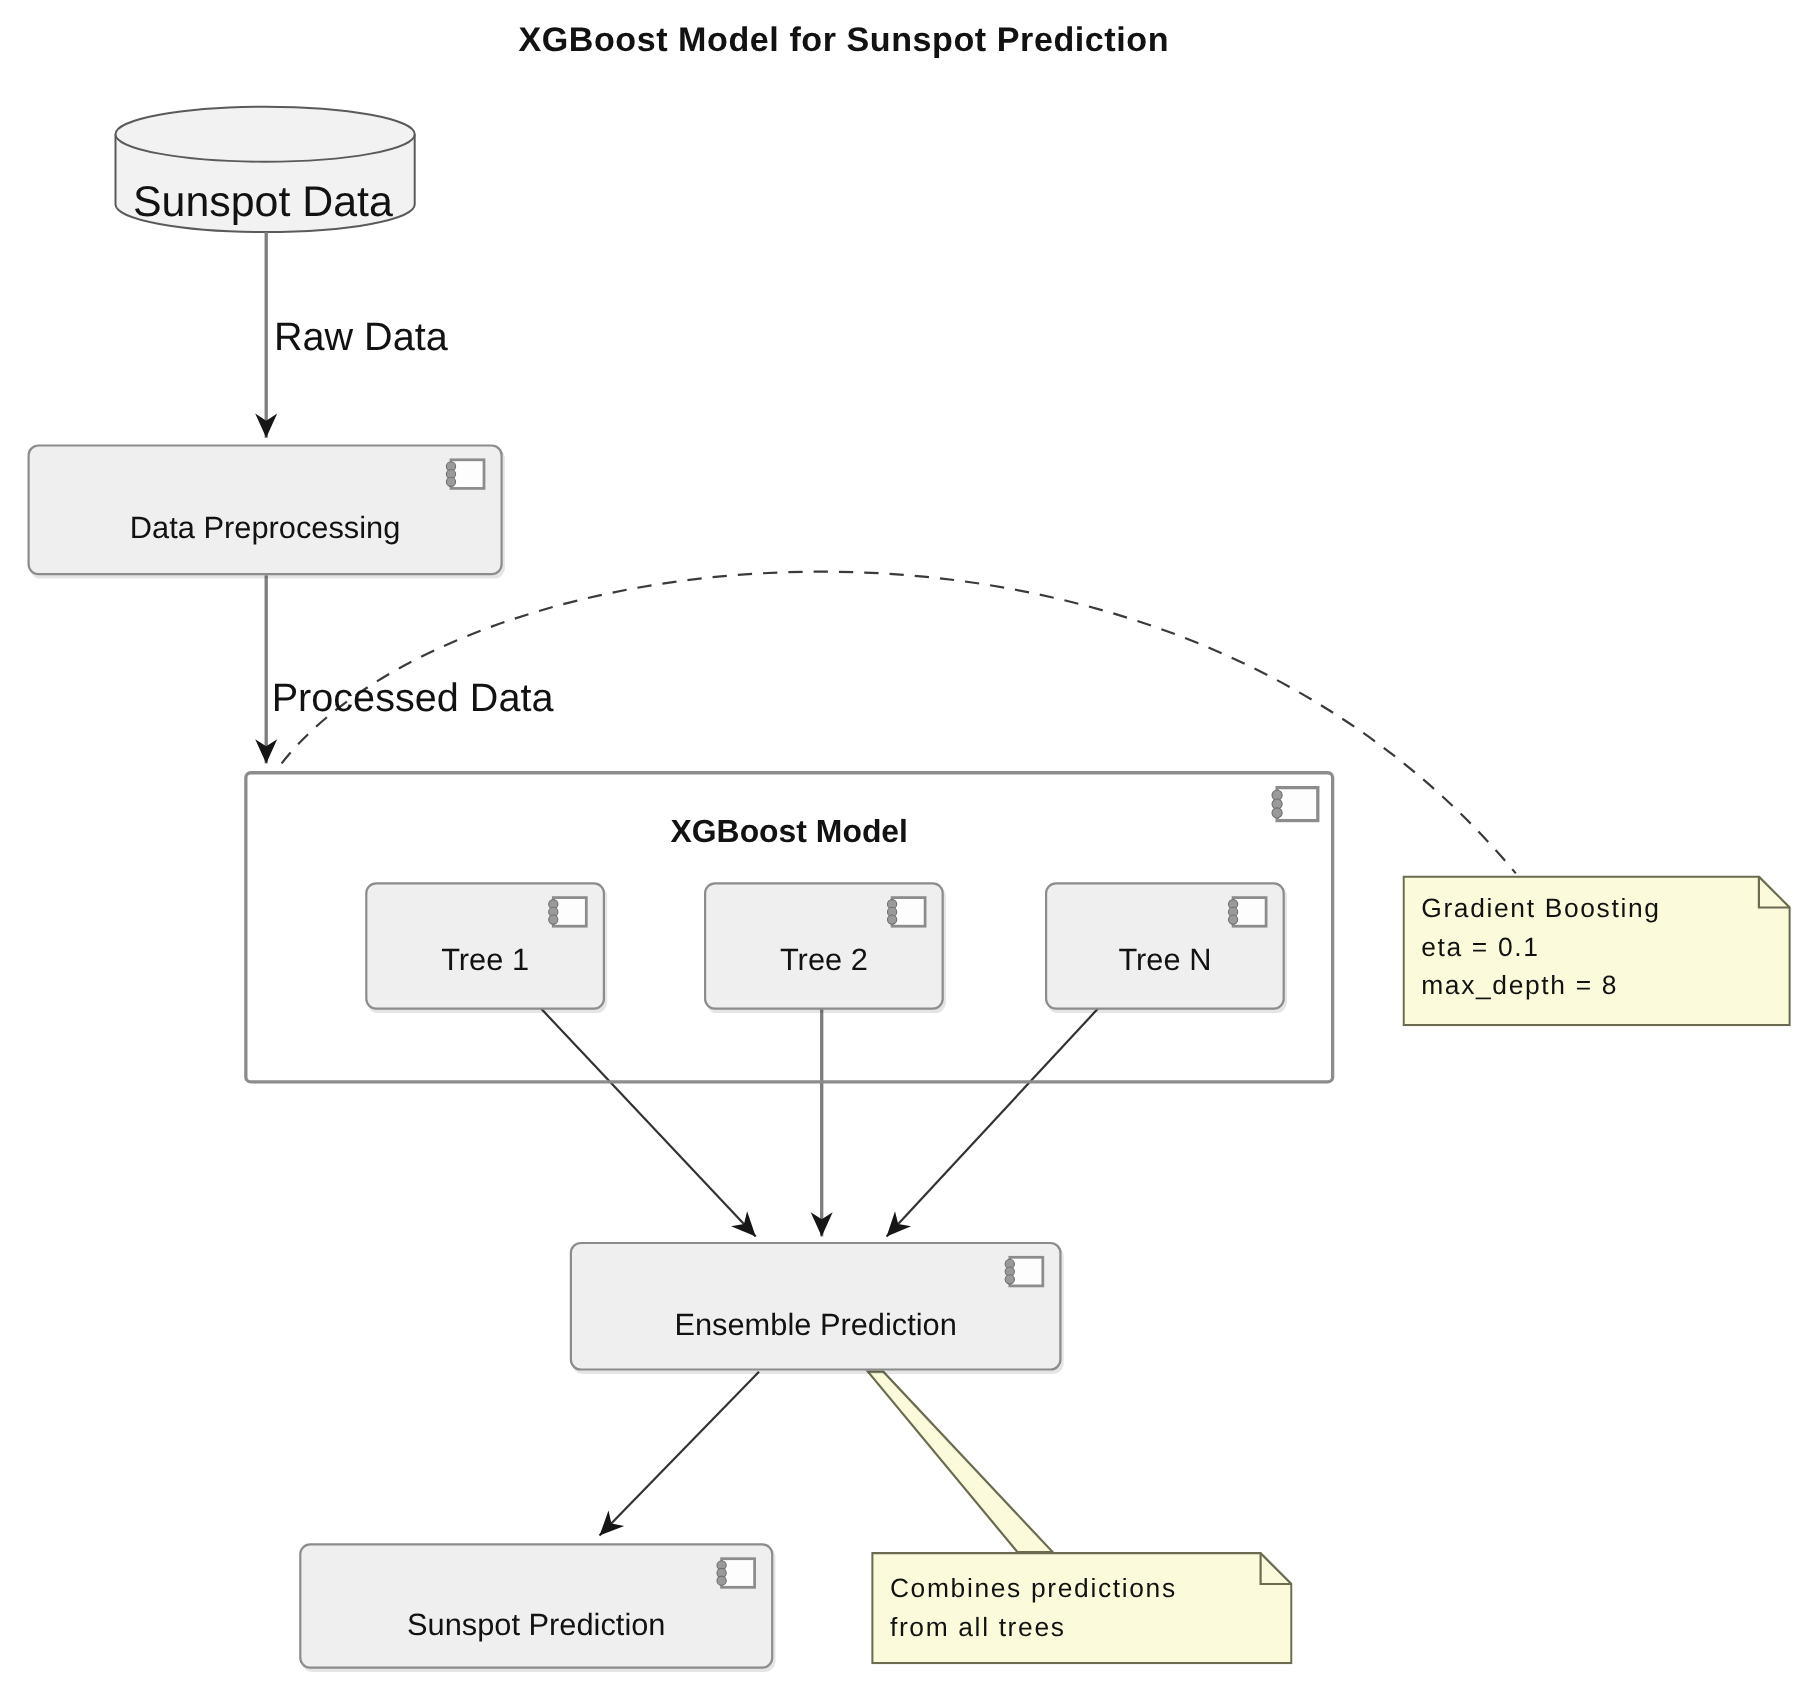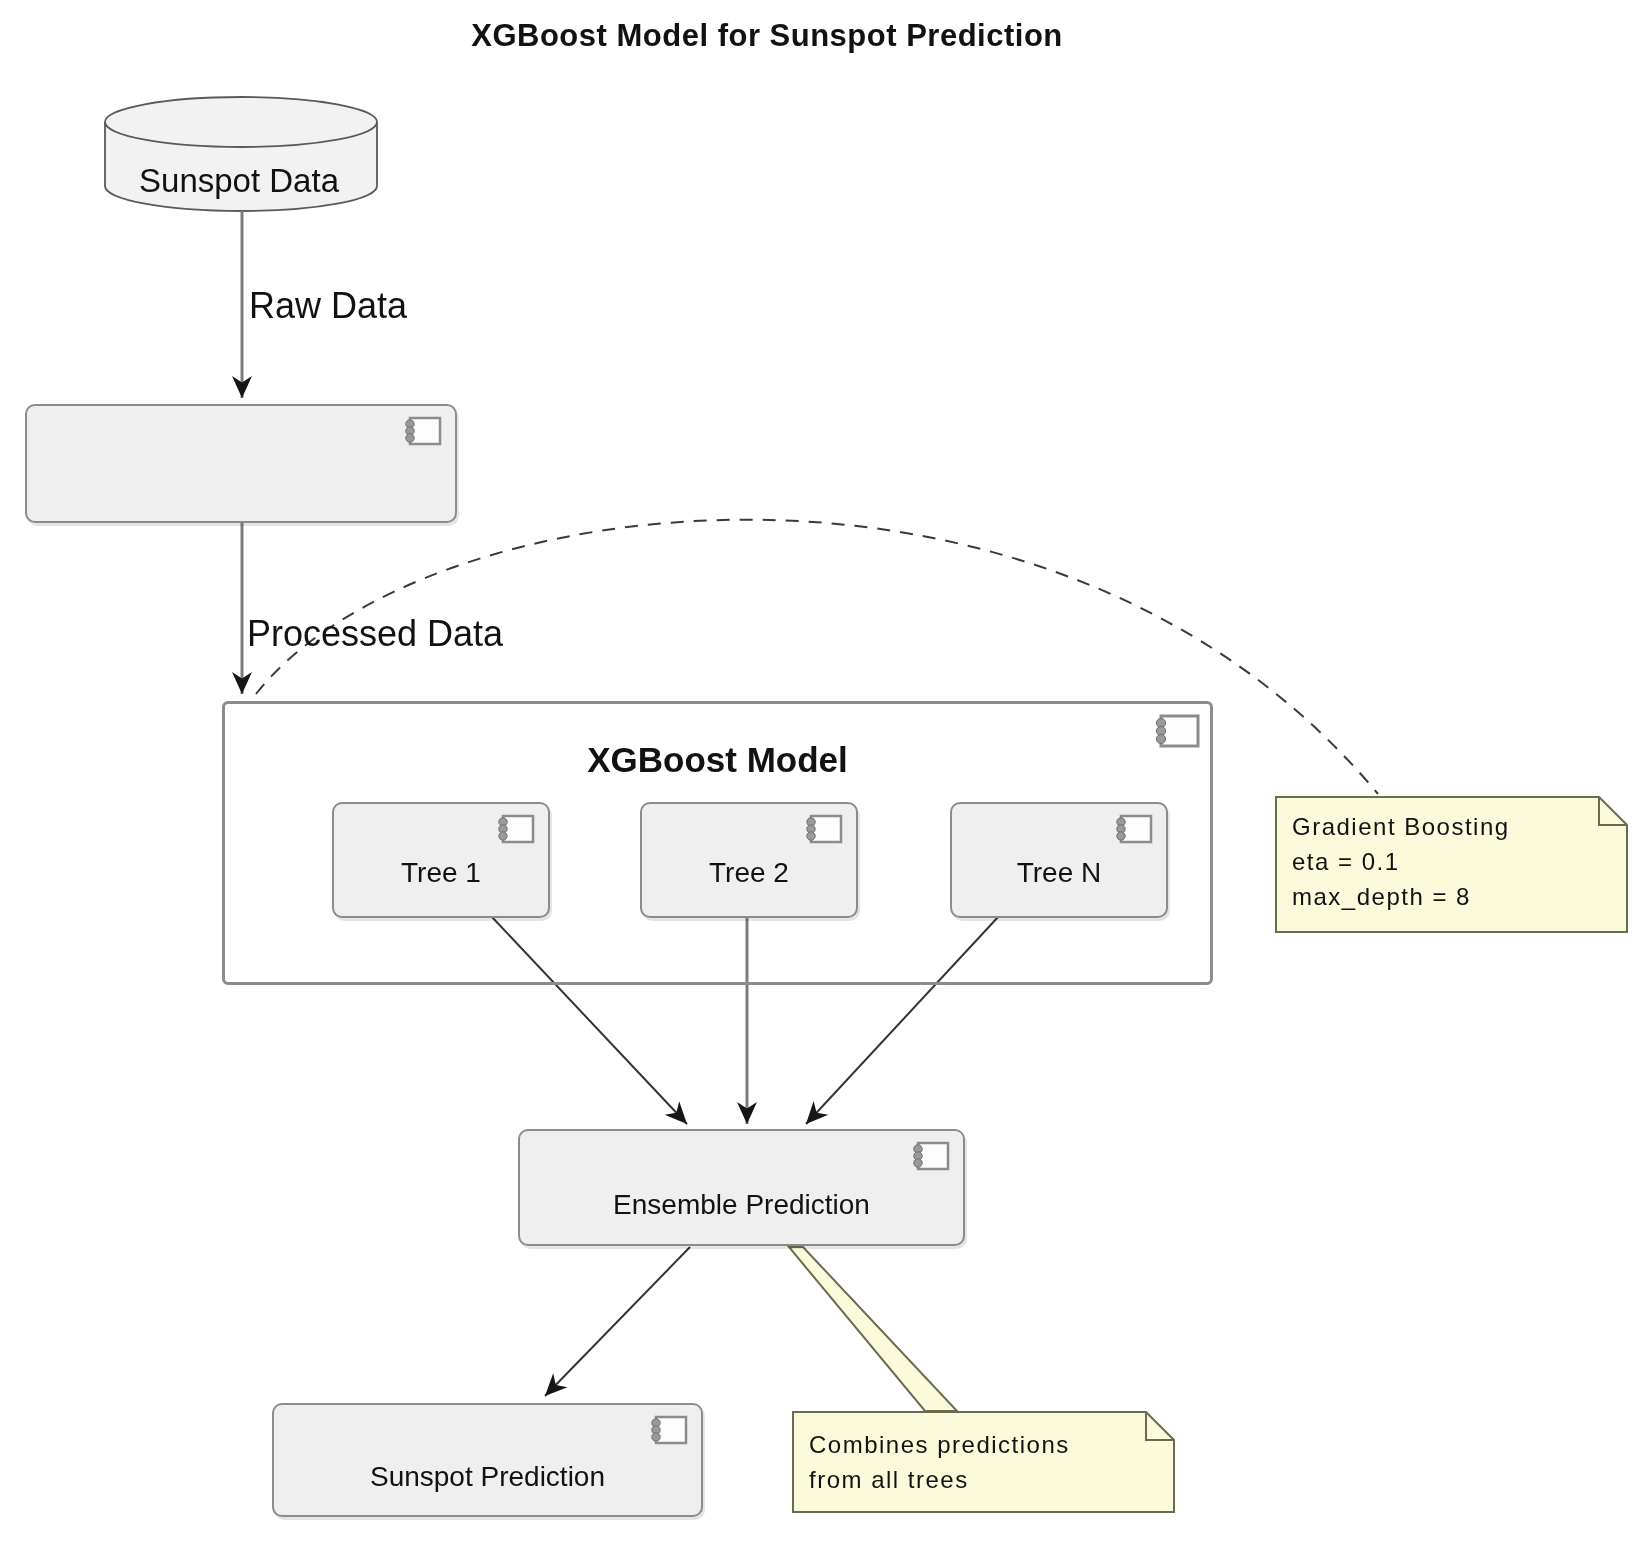--- a/index.html
+++ b/index.html
@@ -36,25 +36,25 @@
   .container-node{
     position:absolute;background:transparent;
     border:3px solid var(--node-border);border-radius:6px;
   }
   .node-label{
     position:absolute;left:0;right:0;text-align:center;
     font-size:28px;line-height:34px;white-space:nowrap;
   }
   .container-title{
     position:absolute;left:222px;top:740px;width:991px;text-align:center;
-    font-size:35px;font-weight:bold;
+    font-size:29px;font-weight:bold;
   }
   .cyl-label{
     position:absolute;left:105px;top:162px;width:268px;text-align:center;
-    font-size:33px;
+    font-size:39px;
   }
   .edge-label{
     position:absolute;font-size:36px;white-space:nowrap;
   }
   .comp-icon{position:absolute;top:10px;right:13px;}
   .note{position:absolute;}
   .note svg.note-shape{position:absolute;left:0;top:0;}
   .note-body{fill:var(--note-fill);stroke:var(--note-border);stroke-width:2;}
   .note-flap{fill:none;stroke:var(--note-border);stroke-width:2;}
   .note-text{
@@ -105,20 +105,21 @@
     <span class="comp-icon">
       <svg width="42" height="30" viewBox="0 0 42 30">
         <rect x="10" y="2" width="30" height="26" fill="#fdfdfd" stroke="#8c8c8c" stroke-width="2.5"></rect>
         <g fill="#9a9a9a" stroke="#6f6f6f" stroke-width="1">
           <circle cx="10" cy="8" r="4.2"></circle>
             <circle cx="10" cy="15" r="4.2"></circle>
             <circle cx="10" cy="22" r="4.2"></circle>
         </g>
       </svg>
     </span>
+    <div class="node-label" style="top:57px;">Data Preprocessing</div>
   </div>
 
   <div class="container-node" style="left:222px;top:701px;width:985px;height:278px;">
     <span class="comp-icon" style="top:10px;right:10px;">
       <svg width="50" height="34" viewBox="0 0 50 34">
         <rect x="11" y="2" width="37" height="30" fill="#fdfdfd" stroke="#8c8c8c" stroke-width="3"></rect>
         <g fill="#9a9a9a" stroke="#6f6f6f" stroke-width="1">
           <circle cx="11" cy="9" r="4.6"></circle>
             <circle cx="11" cy="17" r="4.6"></circle>
             <circle cx="11" cy="25" r="4.6"></circle>

